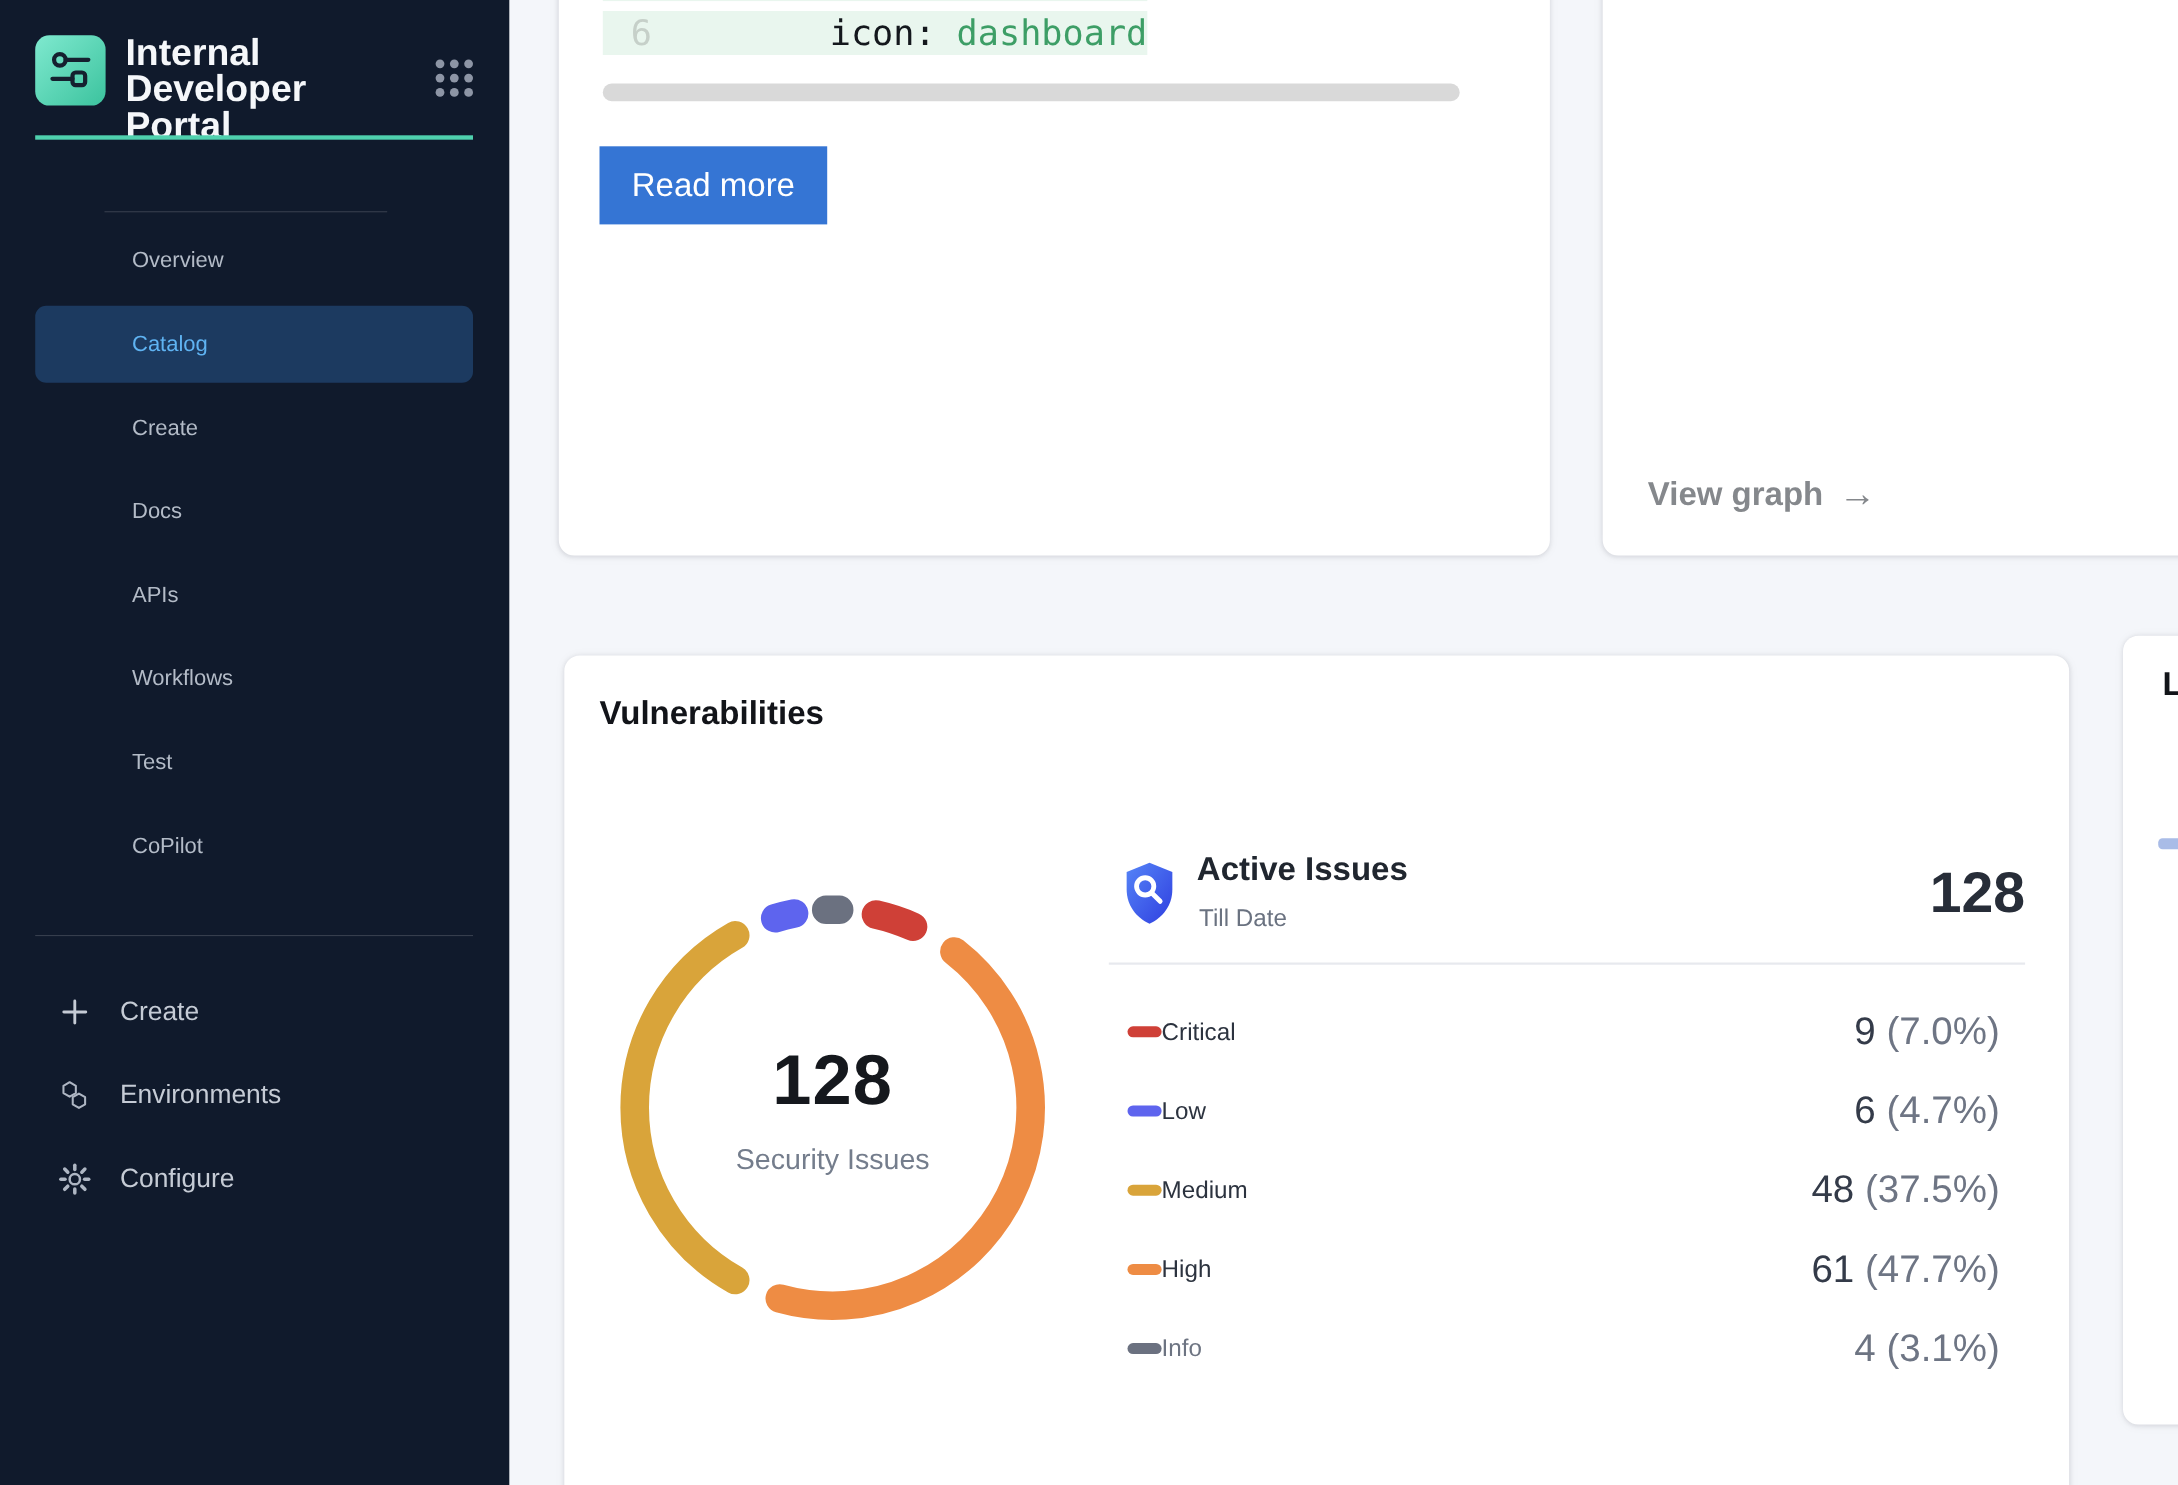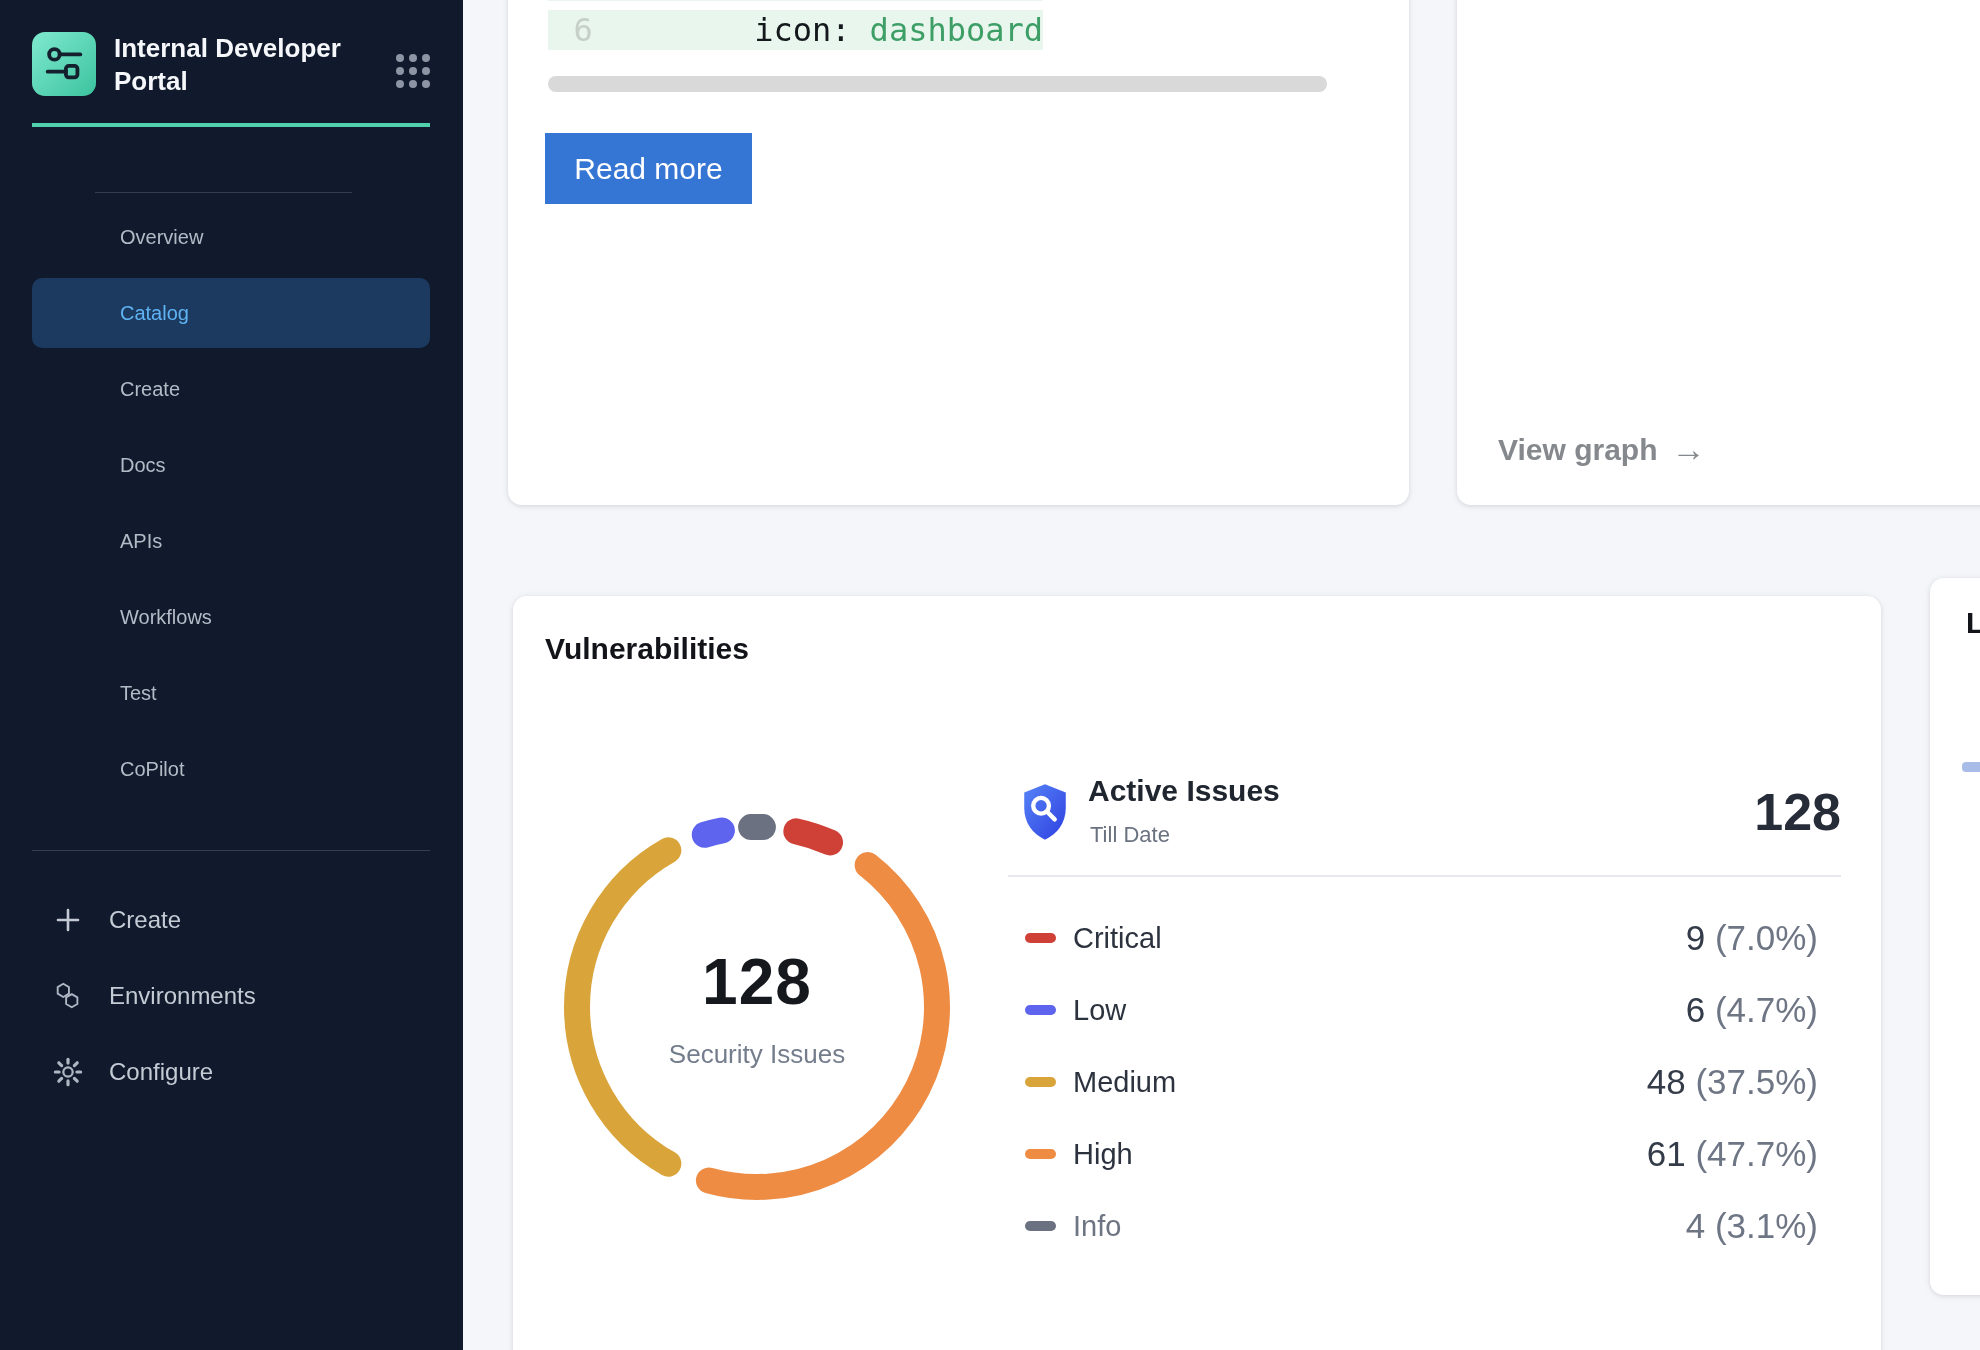--- a/index.html
+++ b/index.html
@@ -4,21 +4,21 @@
 <style>
   html,body{margin:0;padding:0;background:#e9edf3;}
   .stage{position:relative;width:1980px;height:1350px;overflow:hidden;
          font-family:"Liberation Sans",sans-serif;background:#f4f6fa;}
 
   
   .sidebar{position:absolute;left:0;top:0;width:463px;height:1350px;background:#101a2c;}
   .logo-row{position:absolute;left:32px;top:32px;width:400px;display:flex;align-items:flex-start;}
   .logo{width:64px;height:64px;border-radius:13px;background:linear-gradient(135deg,#7fe9cf,#3cc39e);
         display:flex;align-items:center;justify-content:center;flex:0 0 auto;}
-  .app-title{margin-left:18px;color:#f5f7fa;font-size:26px;font-weight:700;line-height:33px;width:238px;}
+  .app-title{margin-left:18px;color:#f5f7fa;font-size:34px;font-weight:700;line-height:33px;width:238px;}
   .grid-icon{margin-left:auto;margin-top:20px;cursor:pointer;}
   .teal-rule{position:absolute;left:32px;top:123px;width:398px;height:4px;background:#4fd1ae;}
   .mini-rule{position:absolute;left:95px;top:192px;width:257px;height:1px;background:rgba(255,255,255,.16);}
   .nav{position:absolute;left:0;top:202px;width:463px;}
   .nav-item{position:relative;margin:0 33px 6px 32px;height:70px;border-radius:10px;
             display:flex;align-items:center;padding-left:88px;box-sizing:border-box;
             color:#b3bbc7;font-size:20px;cursor:pointer;}
   .nav-item.active{background:#1c3a60;color:#5fb3f2;}
   .big-rule{position:absolute;left:32px;top:850px;width:398px;height:1px;background:rgba(255,255,255,.16);}
   .foot{position:absolute;left:0;top:882px;width:463px;}
@@ -60,21 +60,21 @@
   .donut-label{margin-top:20px;font-size:26px;color:#747d8c;}
   .ai-head{position:absolute;left:495px;top:178px;width:833px;height:84px;}
   .ai-shield{position:absolute;left:9px;top:8px;}
   .ai-title{position:absolute;left:80px;top:0;font-size:30px;font-weight:600;color:#20262f;}
   .ai-sub{position:absolute;left:82px;top:48px;font-size:22px;color:#6a7280;}
   .ai-count{position:absolute;right:0;top:8px;font-size:52px;font-weight:700;color:#272d38;}
   .ai-rule{position:absolute;left:495px;top:279px;width:833px;height:2px;background:#e7e9ee;}
   .legend{position:absolute;left:495px;top:306px;width:833px;}
   .legend-row{height:72px;display:flex;align-items:center;}
   .swatch{width:31px;height:10px;border-radius:5px;margin-left:17px;flex:0 0 auto;}
-  .legend-label{margin-left:17px;font-size:29px;color:#2c333f;}
+  .legend-label{font-size:22px;color:#2c333f;}
   .legend-row.muted .legend-label{color:#6d7482;}
   .legend-val{margin-left:auto;padding-right:23px;font-size:35px;}
   .legend-val .num{color:#343b49;}
   .legend-val .pct{color:#6e7584;}
   .legend-row.muted .legend-val .num{color:#6d7482;}
 
   
   .card-part{left:1467px;top:578px;width:560px;height:717px;}
   .part-title{position:absolute;left:36px;top:28px;font-size:30px;font-weight:700;color:#121419;}
   .part-bar{position:absolute;left:32px;top:184px;width:70px;height:10px;border-radius:4px;background:#a9bce7;}

